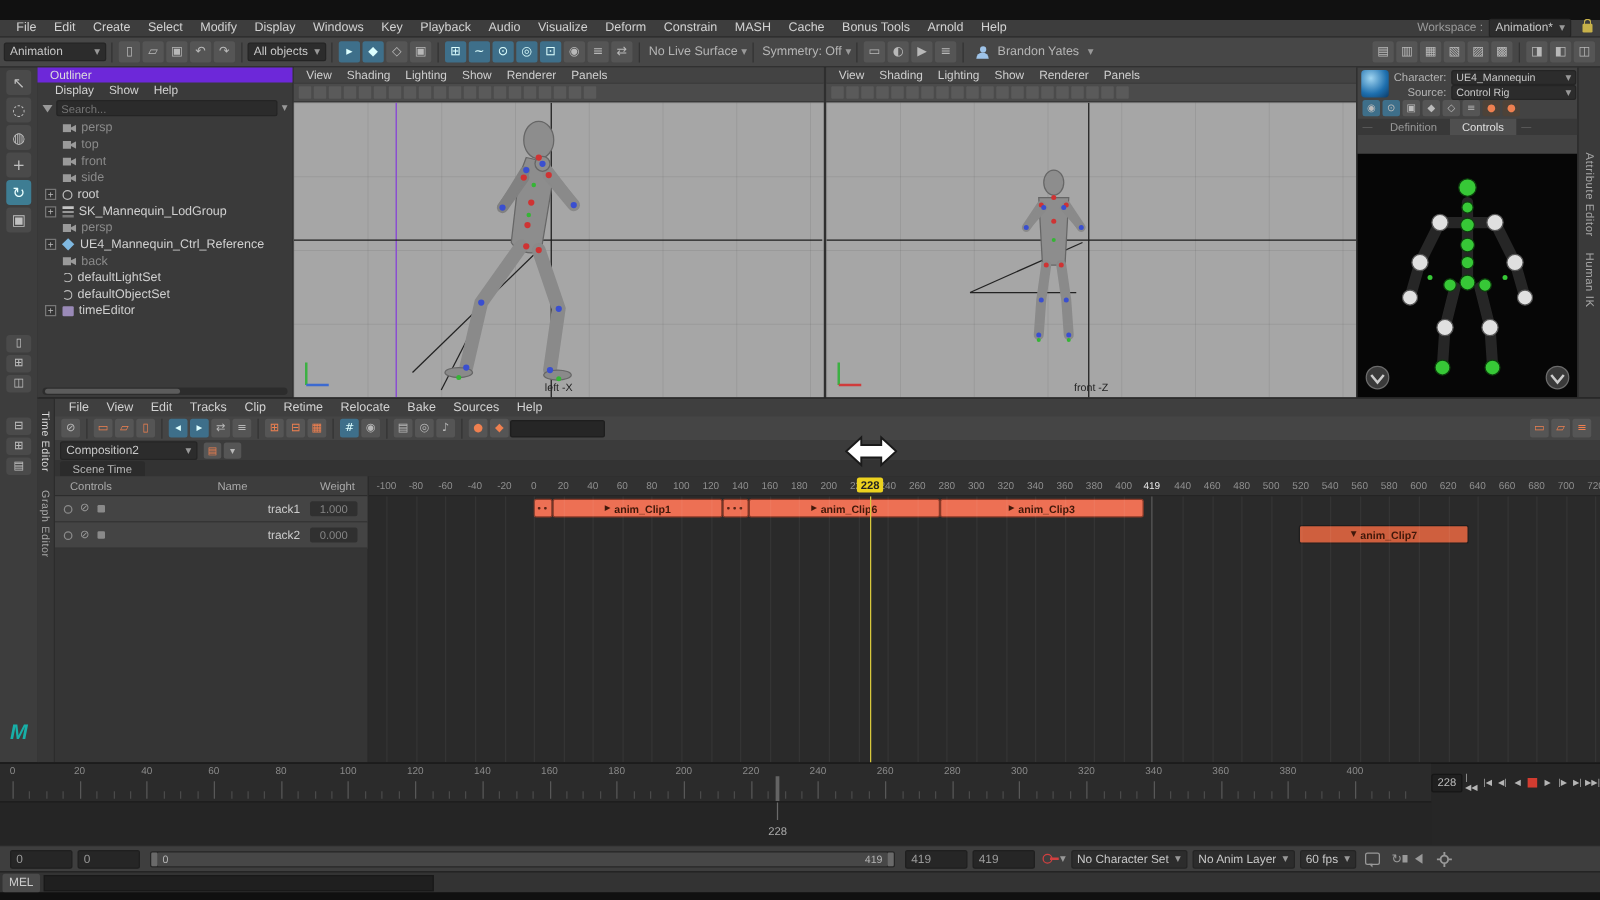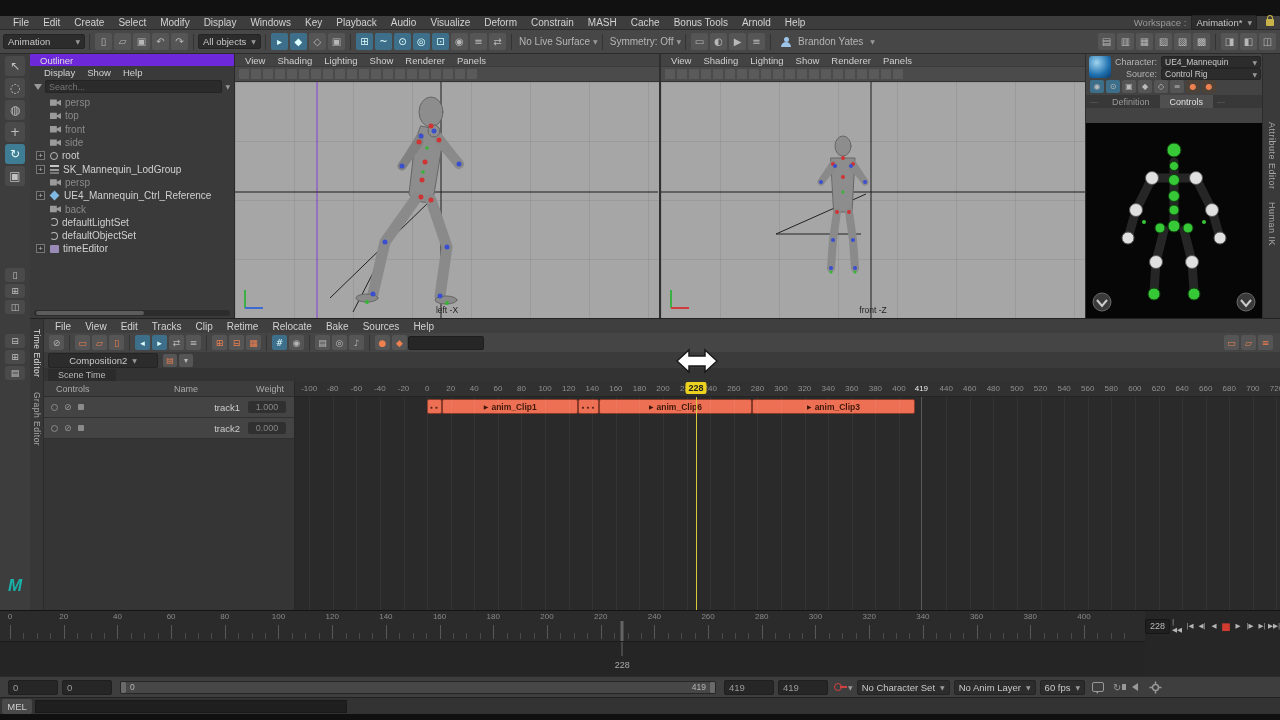--- a/index.html
+++ b/index.html
@@ -768,21 +768,21 @@
         </span>
       <input class="te-field" value="" style="">
       <span style="flex:1"></span>
       <span class="flex" style="margin-right:6px">
           <span class="tbi orange">▭</span>
           <span class="tbi orange">▱</span>
           <span class="tbi orange">≡</span>
         </span>
     </div>
     <div id="te-comprow">
-      <span class="dropdown" style="width:100px;justify-content:center">
+      <span class="dropdown" style="width:100px;justify-content:space-between">
         <span>Composition2</span>
           <span class="dd-arrow glyph">▼</span>
       </span>
       <span class="flex">
           <span class="tbi orange" style="width:14px;height:13px;font-size:8px">▤</span>
           <span class="tbi" style="width:14px;height:13px;font-size:8px">▾</span>
         </span>
     </div>
     <div id="te-tabrow">
       <span class="te-tab">Scene Time</span>
@@ -867,20 +867,26 @@
                 <span class="clip-arrow glyph">▶</span>
                 <span class="clip-label">anim_Clip1</span>
               </div>
               <div class="te-clip" style="left: 30.898%; width: 15.449%;">
                 <span class="clip-arrow glyph">▶</span>
                 <span class="clip-label">anim_Clip6</span>
               </div>
               <div class="te-clip" style="left: 46.347%; width: 16.647%;">
                 <span class="clip-arrow glyph">▶</span>
                 <span class="clip-label">anim_Clip3</span>
+              </div>
+            </div>
+          <div class="lane" id="lane1">
+              <div class="te-clip dark" style="left: 75.569%; width: 13.772%;">
+                <span class="clip-arrow glyph">▼</span>
+                <span class="clip-label">anim_Clip7</span>
               </div>
             </div>
         <div class="te-gl" style="left: 1.437%;"></div>
             <div class="te-gl" style="left: 3.832%;"></div>
             <div class="te-gl" style="left: 6.228%;"></div>
             <div class="te-gl" style="left: 8.623%;"></div>
             <div class="te-gl" style="left: 11.018%;"></div>
             <div class="te-gl" style="left: 13.413%;"></div>
             <div class="te-gl" style="left: 15.808%;"></div>
             <div class="te-gl" style="left: 18.204%;"></div>

